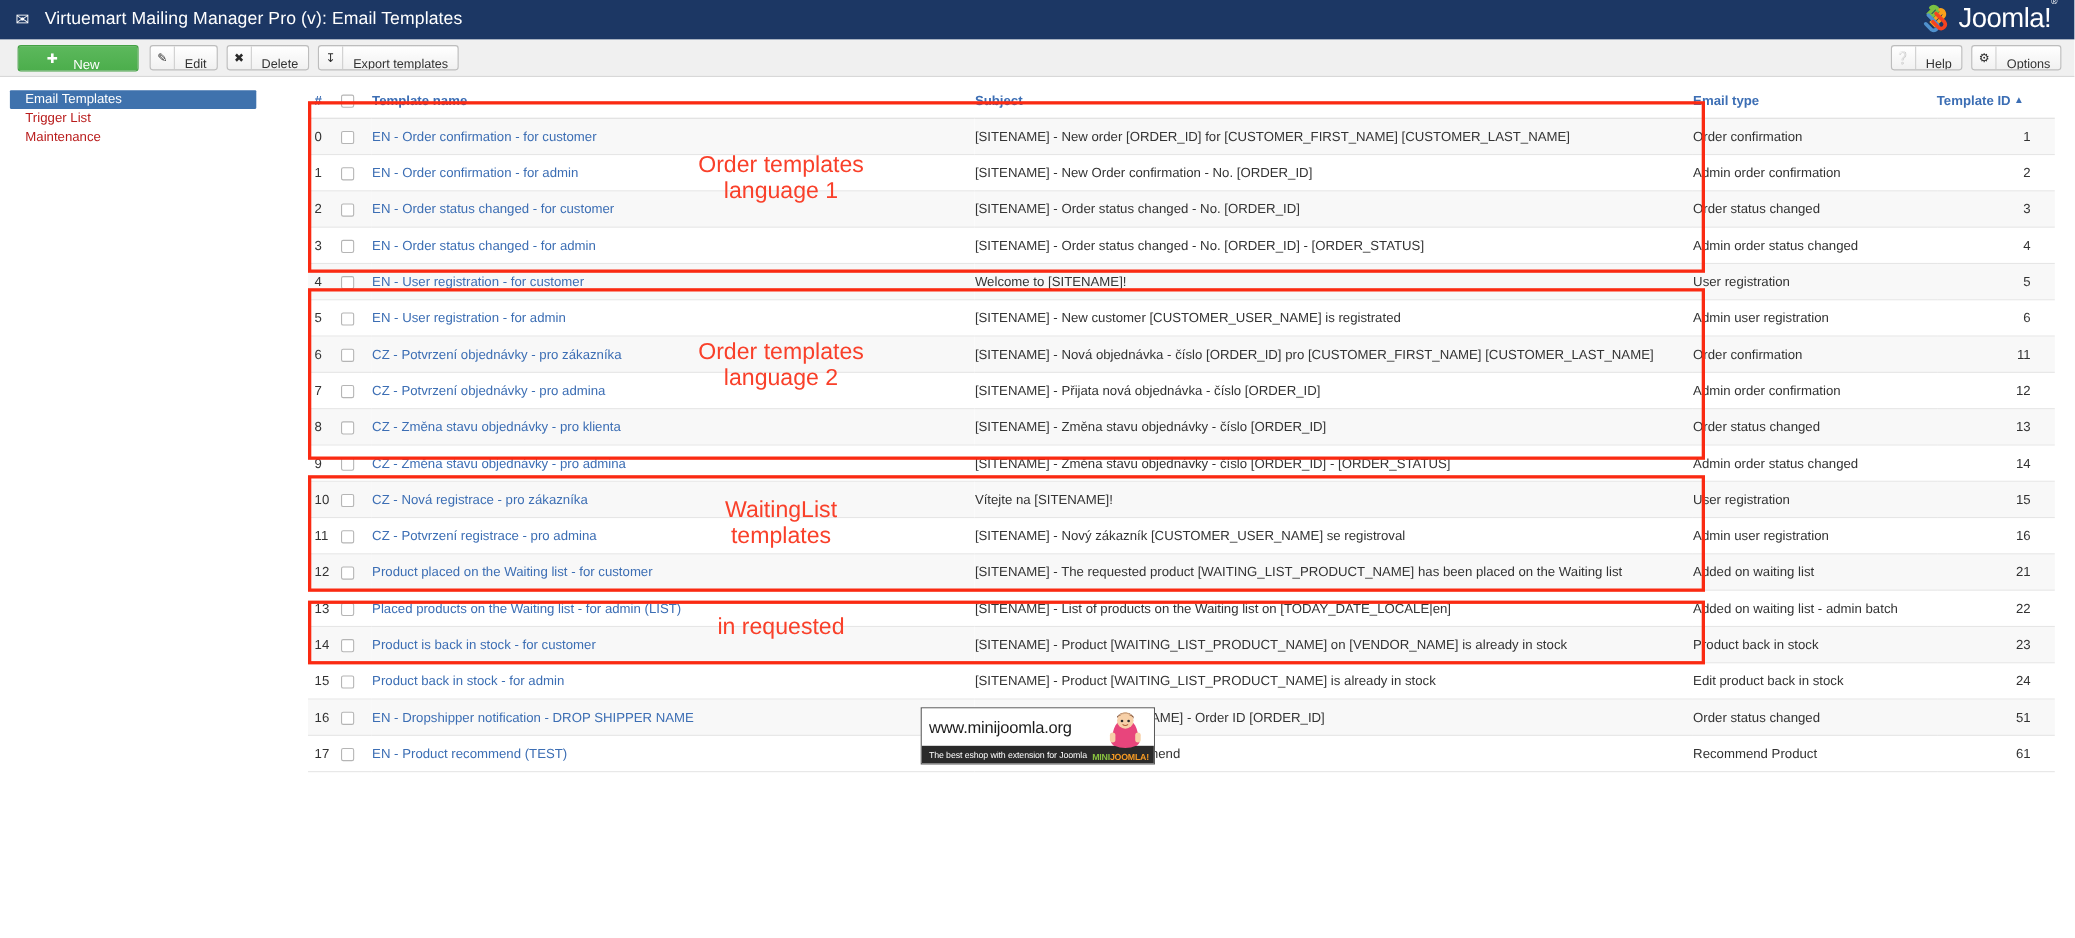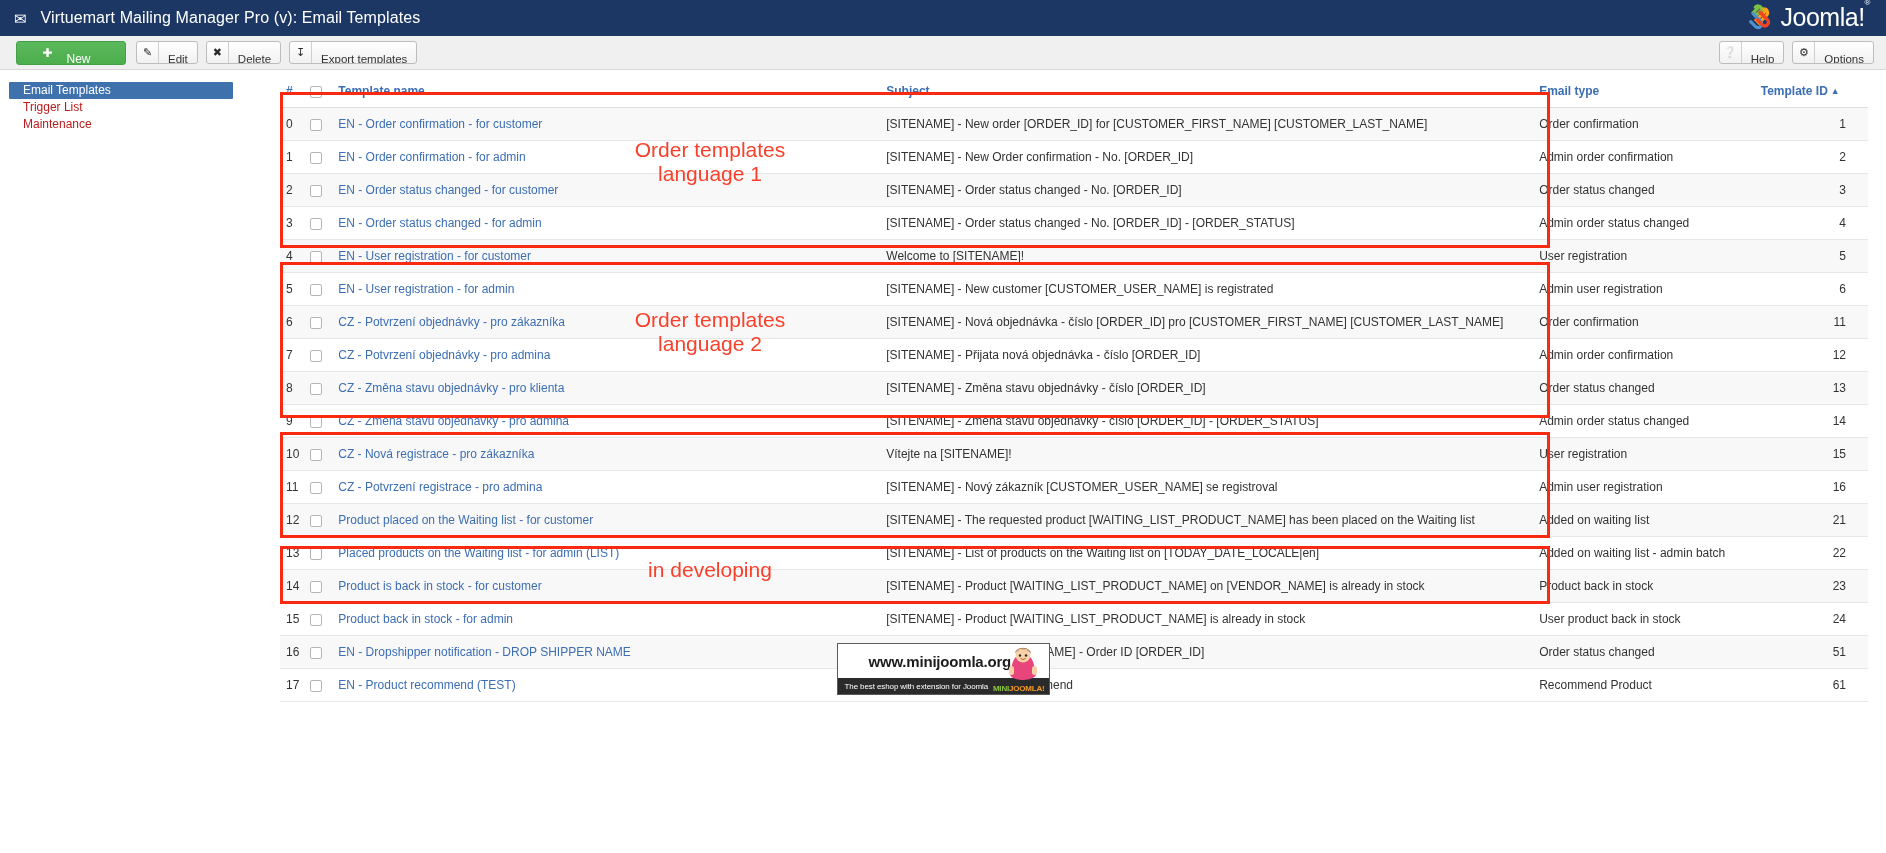--- a/index.html
+++ b/index.html
@@ -229,24 +229,23 @@
     position: relative;
     overflow: hidden;
   }
   .banner .b-top {
     height: 34px;
     background: #ffffff;
     display: flex;
     align-items: center;
     padding-left: 7px;
     font-size: 15px;
-    font-weight: bold;
+    font-weight: normal;
     color: #1c1c1c;
     letter-spacing: -0.2px;
-    margin-left: 24px;
   }
   .banner .b-bot {
     height: 16px;
     background: #2a2a2a;
     color: #ffffff;
     font-size: 8px;
     display: flex;
     align-items: center;
     padding-left: 7px;
     letter-spacing: -0.1px;
@@ -471,21 +470,21 @@
             <td class="c-name"><a class="lnk">Product is back in stock - for customer</a></td>
             <td class="c-subj">[SITENAME] - Product [WAITING_LIST_PRODUCT_NAME] on [VENDOR_NAME] is already in stock</td>
             <td class="c-type">Product back in stock</td>
             <td class="c-id">23</td>
           </tr>
           <tr class="row even">
             <td class="c-num">15</td>
             <td class="c-chk"><span class="chk"></span></td>
             <td class="c-name"><a class="lnk">Product back in stock - for admin</a></td>
             <td class="c-subj">[SITENAME] - Product [WAITING_LIST_PRODUCT_NAME] is already in stock</td>
-            <td class="c-type">User product back in stock</td>
+            <td class="c-type">Edit product back in stock</td>
             <td class="c-id">24</td>
           </tr>
           <tr class="row odd">
             <td class="c-num">16</td>
             <td class="c-chk"><span class="chk"></span></td>
             <td class="c-name"><a class="lnk">EN - Dropshipper notification - DROP SHIPPER NAME</a></td>
             <td class="c-subj">Order to ship for [VENDOR_NAME] - Order ID [ORDER_ID]</td>
             <td class="c-type">Order status changed</td>
             <td class="c-id">51</td>
           </tr>
@@ -503,21 +502,23 @@
     <div id="overlay">
       <div class="redbox" style="left:0px;  top:22px;  width:1270px; height:156px;"></div>
       <div class="redbox" style="left:0px;  top:192px; width:1270px; height:156px;"></div>
       <div class="redbox" style="left:0px;  top:362px; width:1270px; height:106px;"></div>
       <div class="redbox" style="left:0px;  top:476px; width:1270px; height:58px;"></div>
 
       <div class="redlabel" style="left:300px; top:68px; width:260px;">Order templates
 language 1</div>
       <div class="redlabel" style="left:300px; top:238px; width:260px;">Order templates
 language 2</div>
-      <div class="redlabel" style="left:300px; top:488px; width:260px;">in developing</div>
+      <div class="redlabel" style="left:300px; top:382px; width:260px;">WaitingList
+templates</div>
+      <div class="redlabel" style="left:300px; top:488px; width:260px;">in requested</div>
     </div>
   </div>
 </div>
 
 <div id="footer">
   <div class="banner">
     <div class="b-top">www.minijoomla.org</div>
     <div class="b-bot">The best eshop with extension for Joomla</div>
     <span class="mascot">
       <svg width="40" height="34" viewBox="0 0 40 34" aria-hidden="true">

